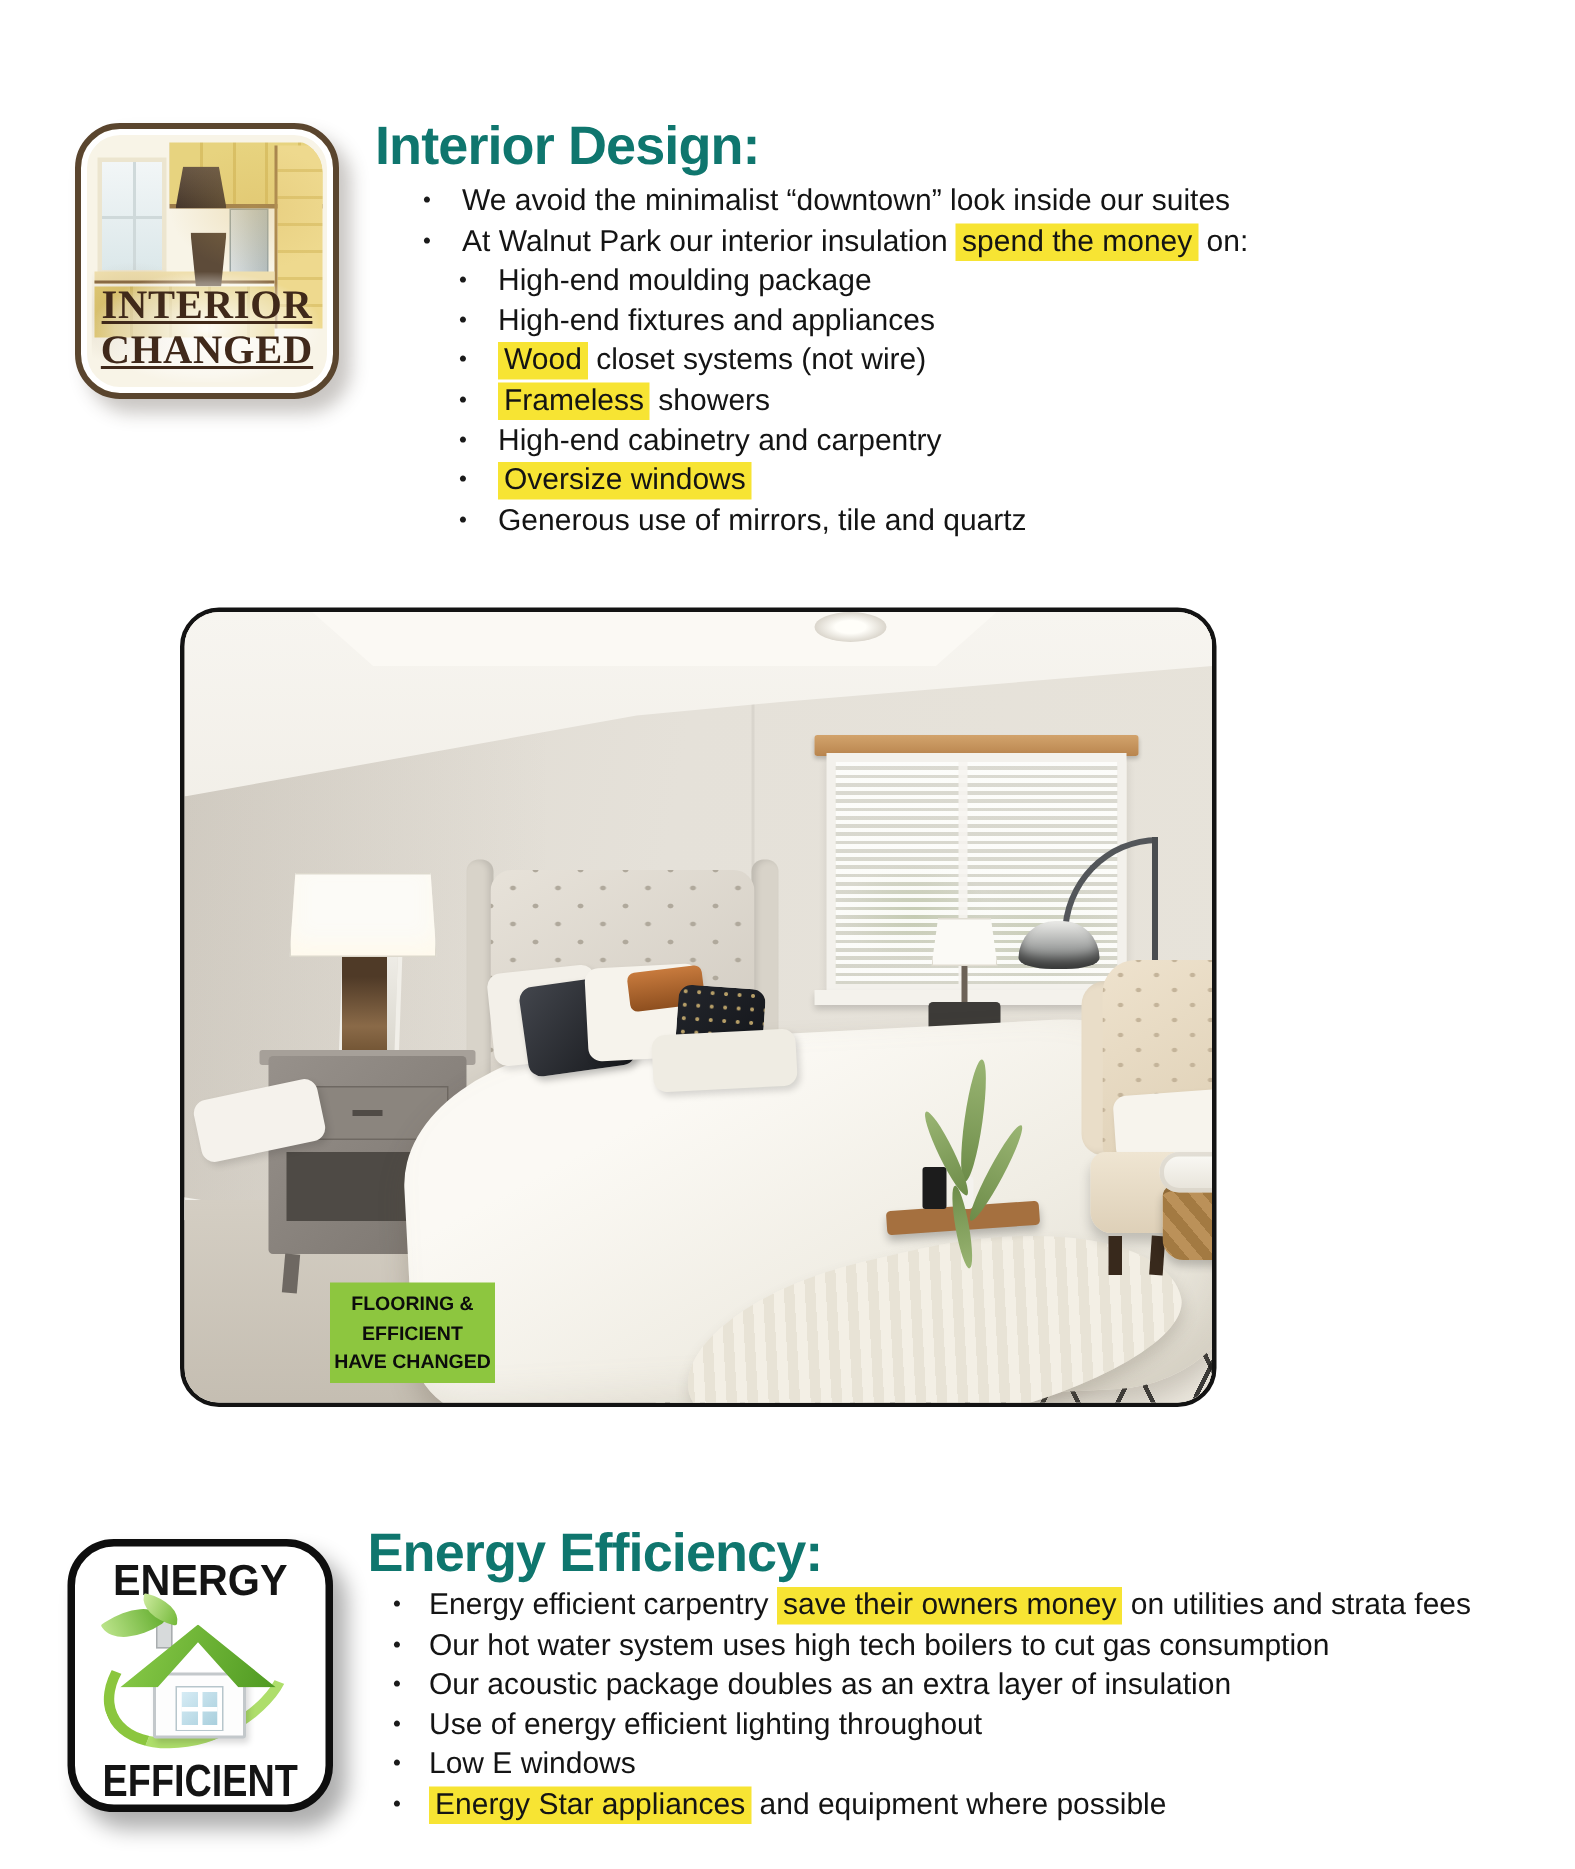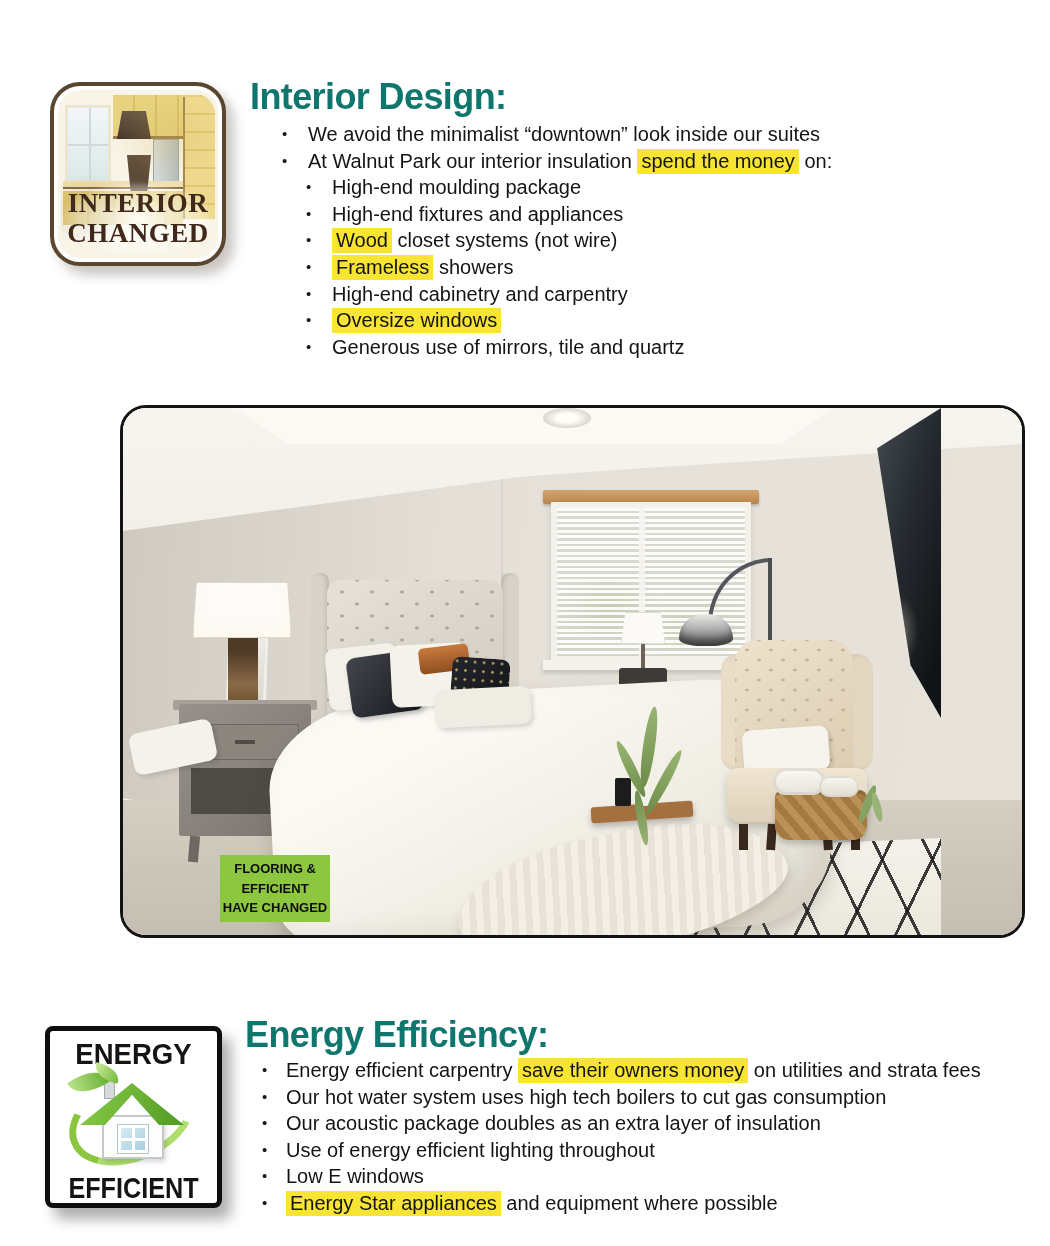--- a/index.html
+++ b/index.html
@@ -55,27 +55,27 @@
   .bi-stool { position:absolute; left:66px; top:62px; width:24px; height:36px;
     background:#5d4b39; clip-path:polygon(0 0,100% 0,85% 100%,15% 100%); }
   .bi-wash { position:absolute; inset:0;
     background:
       radial-gradient(80px 60px at 70% 28%, rgba(214,178,90,.28), transparent 70%),
       radial-gradient(70px 50px at 18% 72%, rgba(120,90,50,.20), transparent 70%); }
   .bi-halo { position:absolute; left:0; right:0; top:88px; height:76px;
     background:radial-gradient(closest-side, rgba(255,255,255,.95), rgba(255,255,255,.35) 80%, transparent); }
   .bi-line { position:absolute; left:0; right:0; text-align:center;
     font-family:"Liberation Serif", serif; font-weight:700; font-size:27px; line-height:1;
-    color:#40291a; letter-spacing:.5px; }
+    color:#40291a; letter-spacing:.5px;text-decoration:underline; }
   .bi-line1 { top:97px; } .bi-line2 { top:127px; }
 
   
   .badge-energy {
     position:absolute; left:45px; top:1026px; width:177px; height:182px;
-    border:5px solid #0e0e0e; border-radius:8px; background:#ffffff;
+    border:5px solid #0e0e0e; border-radius:31px; background:#ffffff;
     box-shadow: inset 0 0 0 4px #ffffff, 9px 11px 14px rgba(0,0,0,.32);
     overflow:hidden; text-align:center;
   }
   .be-top { margin-top:9px; font-weight:800; font-size:29px; line-height:1; color:#141414; transform:scaleX(.95); }
   .be-art { position:relative; height:94px; margin-top:2px; }
   .be-swoosh { position:absolute; left:16px; top:4px; width:132px; height:86px;
     border:7px solid transparent; border-left-color:#8bc63e; border-bottom-color:#aede6b;
     border-radius:50%; transform:rotate(-24deg); }
   .be-chimney { position:absolute; left:54px; top:8px; width:11px; height:20px;
     background:#d7dadb; border:1px solid #a9adaf; }
@@ -94,21 +94,21 @@
   .be-leaf1 { position:absolute; left:20px; top:0px; width:38px; height:22px;
     background:linear-gradient(100deg,#bce48b,#63ad2e);
     border-radius:4% 100% 10% 100%; transform:rotate(-34deg); }
   .be-leaf2 { position:absolute; left:44px; top:-6px; width:26px; height:16px;
     background:linear-gradient(100deg,#cdeb9e,#74b93a);
     border-radius:4% 100% 10% 100%; transform:rotate(14deg); }
   .be-bottom { font-weight:800; font-size:30px; line-height:1; color:#141414; transform:scaleX(.84); margin-top:8px; }
 
   
   .photo {
-    position:absolute; left:120px; top:405px; width:905px; height:533px;
+    position:absolute; left:120px; top:405px; width:691px; height:533px;
     border:3px solid #131313; border-radius:26px; overflow:hidden;
     background:#e4e0d8;
   }
   .photo .abs { position:absolute; }
   .walls { inset:0; background:linear-gradient(100deg,#ddd8cf 0%,#e5e1d9 45%,#e7e3da 100%); }
   .wall-shade { left:0; top:0; width:42%; height:100%;
     background:linear-gradient(90deg, rgba(110,100,85,.12), transparent 85%); }
   .wall-corner { left:378px; top:58px; width:2px; height:340px; background:rgba(0,0,0,.05); }
   .ceiling { left:0; top:0; width:100%; height:150px;
     background:linear-gradient(#f7f5f0,#f1eee7);

